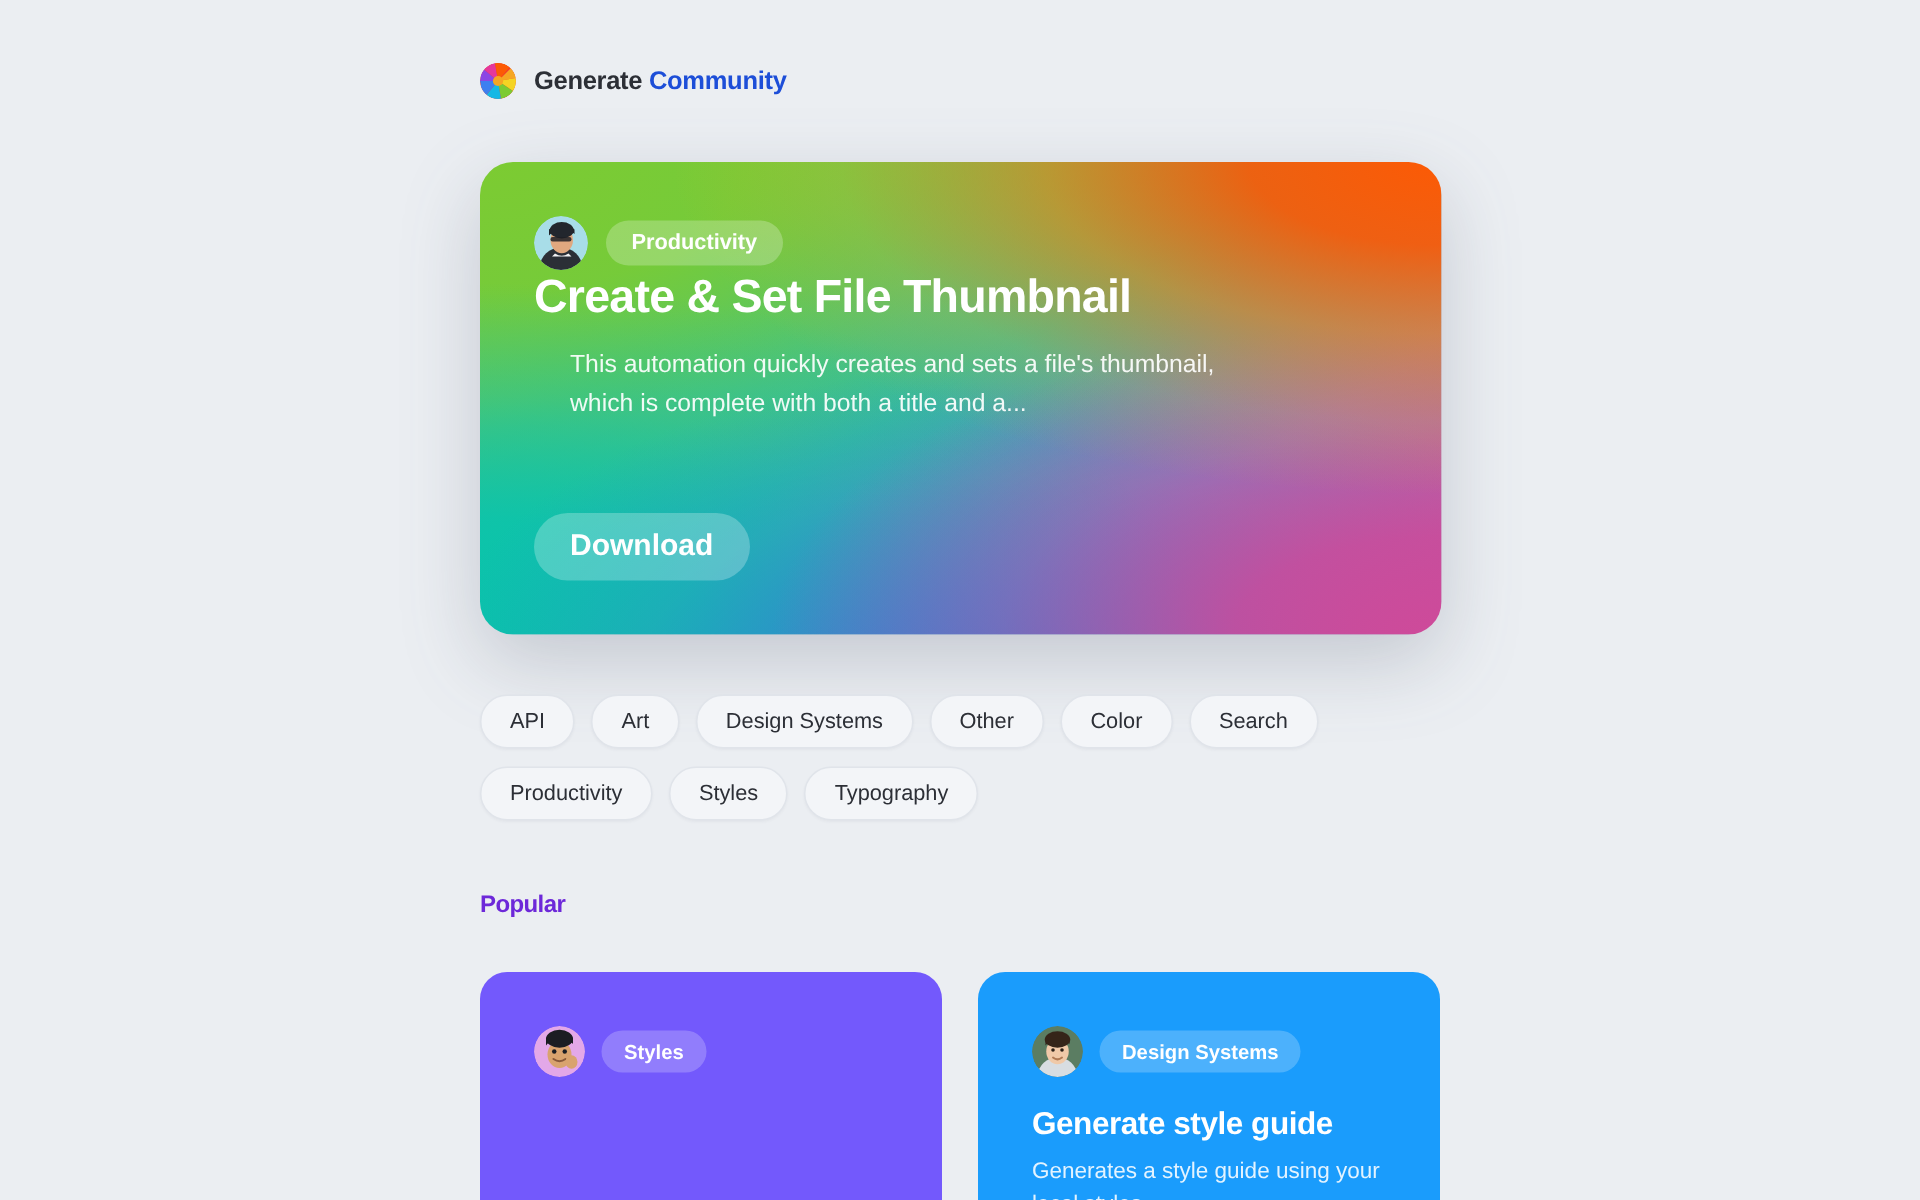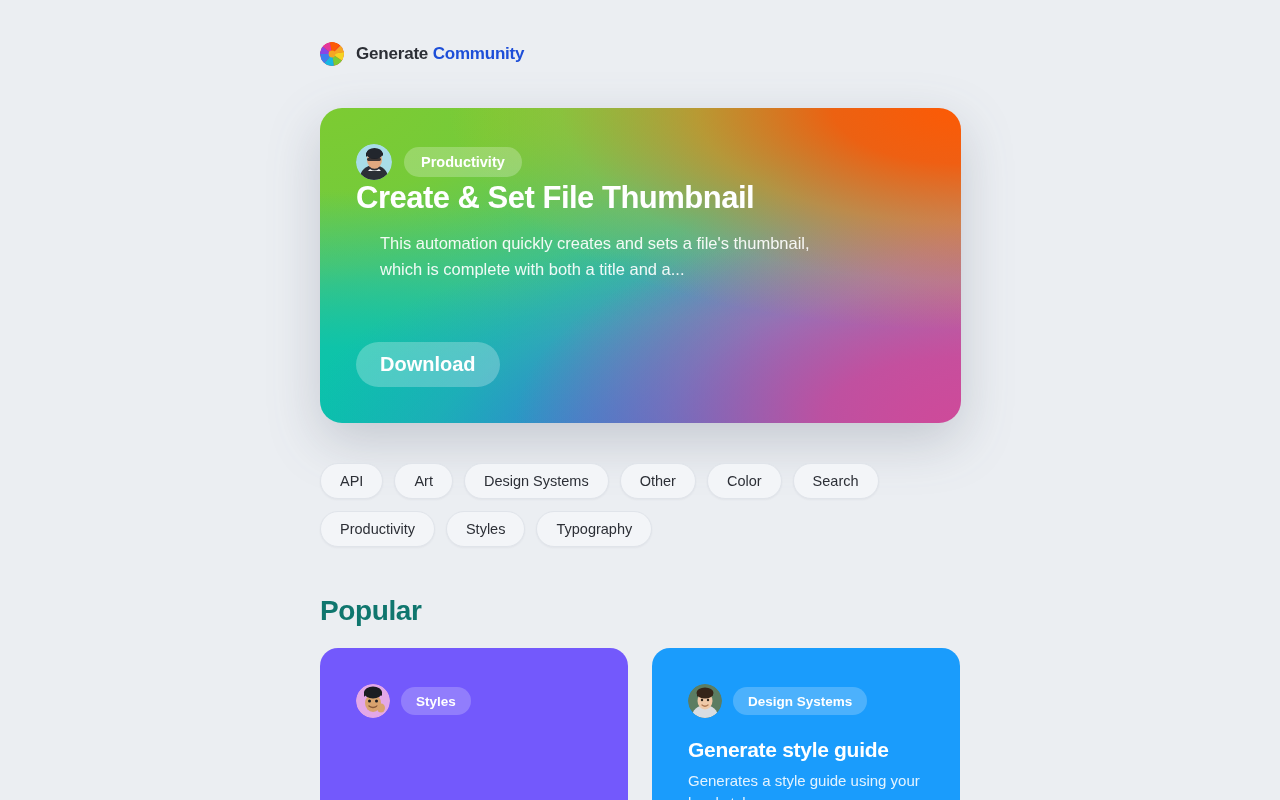--- a/index.html
+++ b/index.html
@@ -194,23 +194,23 @@
     cursor: pointer;
     white-space: nowrap;
     box-shadow: 0 1px 2px rgba(50,60,80,0.05);
   }
 
   
   .section-title {
     position: absolute;
     left: 320px;
     top: 595px;
-    font-size: 28px;
+    font-size: 16px;
     font-weight: 700;
-    color: #0f766e;
+    color: #6d28d9;
     letter-spacing: -0.4px;
   }
 
   .popular-grid {
     position: absolute;
     left: 320px;
     top: 648px;
     width: 641px;
     display: flex;
     gap: 24px;

